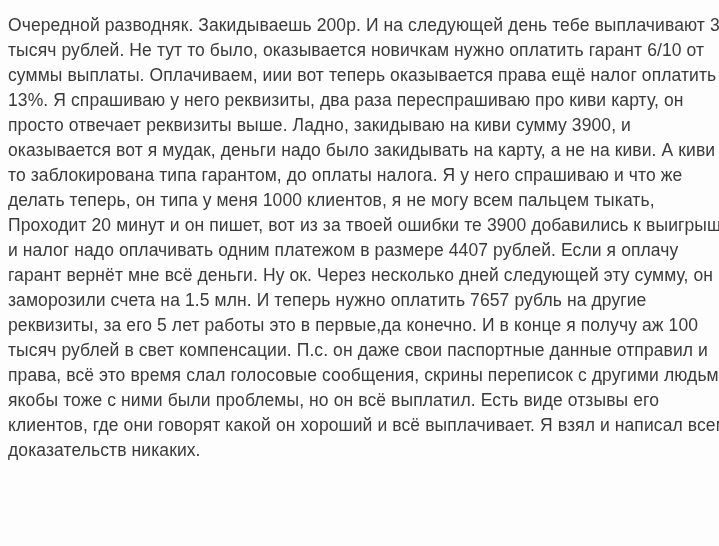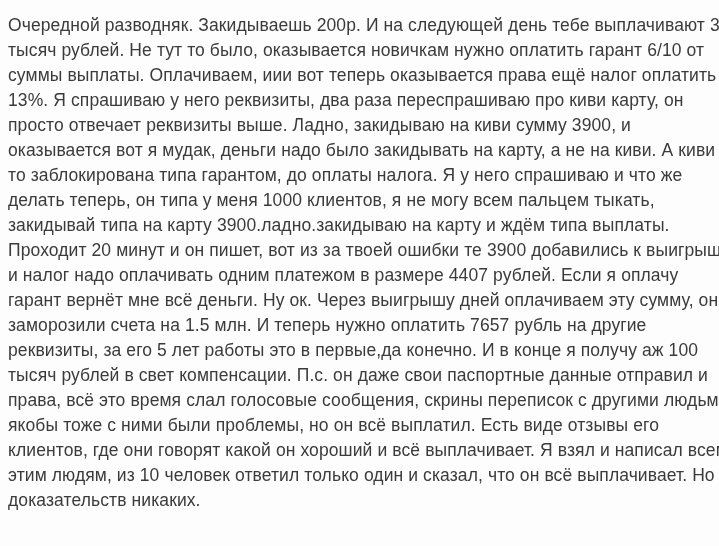--- a/index.html
+++ b/index.html
@@ -33,26 +33,24 @@
 <div class="page">
   <div class="review-text">
     <div class="text-line">Очередной разводняк. Закидываешь 200р. И на следующей день тебе выплачивают 30</div>
     <div class="text-line">тысяч рублей. Не тут то было, оказывается новичкам нужно оплатить гарант 6/10 от</div>
     <div class="text-line">суммы выплаты. Оплачиваем, иии вот теперь оказывается права ещё налог оплатить</div>
     <div class="text-line">13%. Я спрашиваю у него реквизиты, два раза переспрашиваю про киви карту, он</div>
     <div class="text-line">просто отвечает реквизиты выше. Ладно, закидываю на киви сумму 3900, и</div>
     <div class="text-line">оказывается вот я мудак, деньги надо было закидывать на карту, а не на киви. А киви</div>
     <div class="text-line">то заблокирована типа гарантом, до оплаты налога. Я у него спрашиваю и что же</div>
     <div class="text-line">делать теперь, он типа у меня 1000 клиентов, я не могу всем пальцем тыкать,</div>
-    <div class="text-line">закидывай типа на карту 3900.ладно.закидываю на карту и ждём типа выплаты.</div>
     <div class="text-line">Проходит 20 минут и он пишет, вот из за твоей ошибки те 3900 добавились к выигрышу</div>
     <div class="text-line">и налог надо оплачивать одним платежом в размере 4407 рублей. Если я оплачу</div>
-    <div class="text-line">гарант вернёт мне всё деньги. Ну ок. Через выигрышу дней оплачиваем эту сумму, он</div>
+    <div class="text-line">гарант вернёт мне всё деньги. Ну ок. Через несколько дней следующей эту сумму, он</div>
     <div class="text-line">заморозили счета на 1.5 млн. И теперь нужно оплатить 7657 рубль на другие</div>
     <div class="text-line">реквизиты, за его 5 лет работы это в первые,да конечно. И в конце я получу аж 100</div>
     <div class="text-line">тысяч рублей в свет компенсации. П.с. он даже свои паспортные данные отправил и</div>
     <div class="text-line">права, всё это время слал голосовые сообщения, скрины переписок с другими людьми,</div>
     <div class="text-line">якобы тоже с ними были проблемы, но он всё выплатил. Есть виде отзывы его</div>
     <div class="text-line">клиентов, где они говорят какой он хороший и всё выплачивает. Я взял и написал всем</div>
-    <div class="text-line">этим людям, из 10 человек ответил только один и сказал, что он всё выплачивает. Но</div>
     <div class="text-line">доказательств никаких.</div>
   </div>
 </div>
 
 </body></html>

